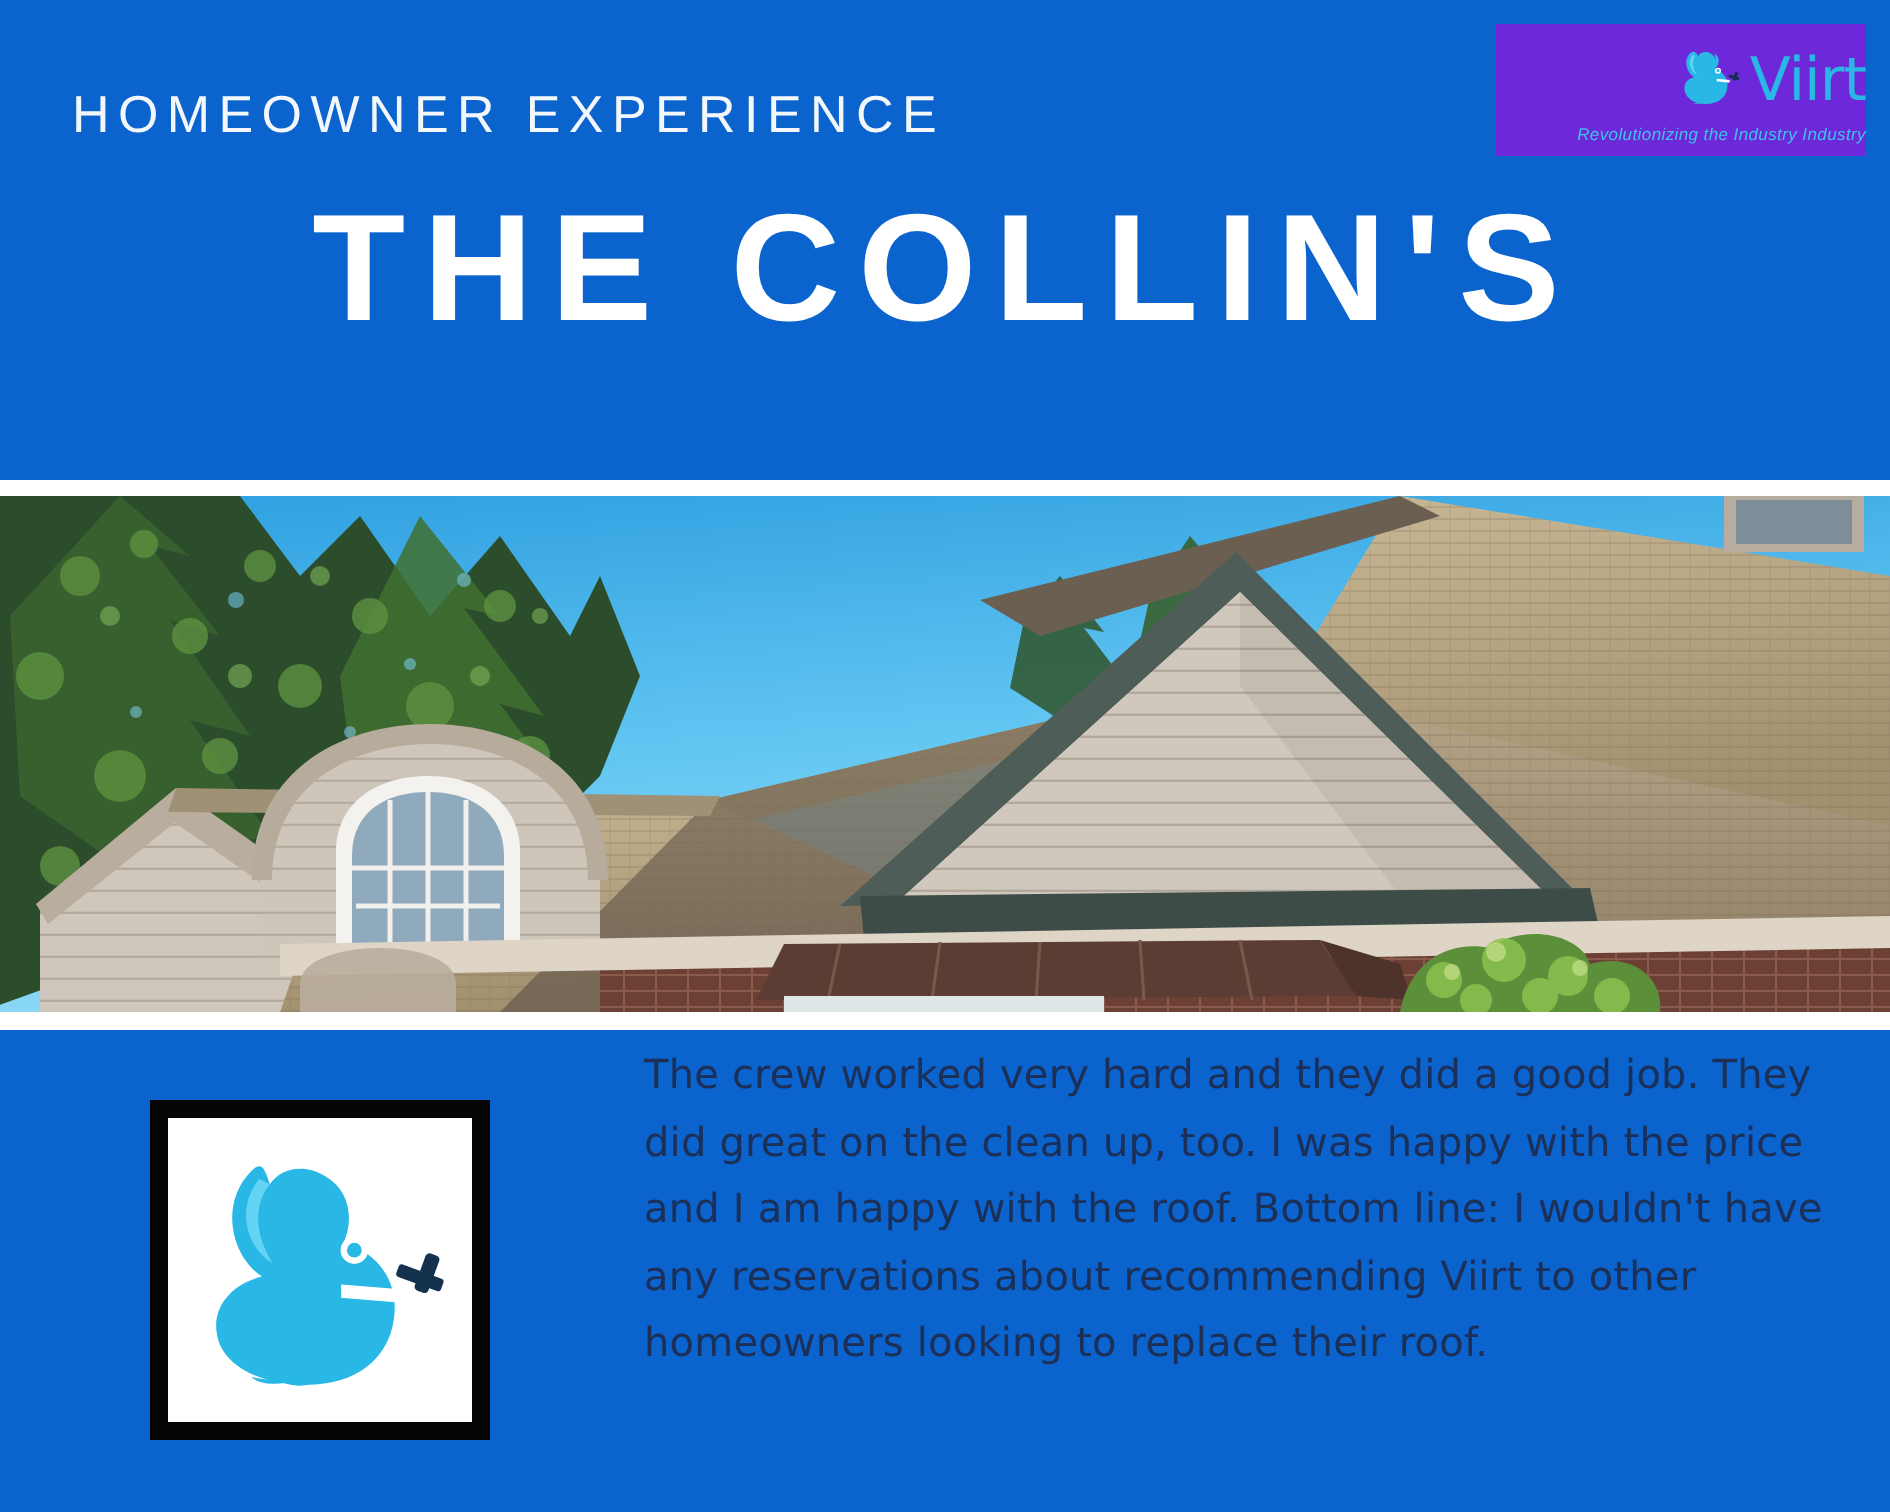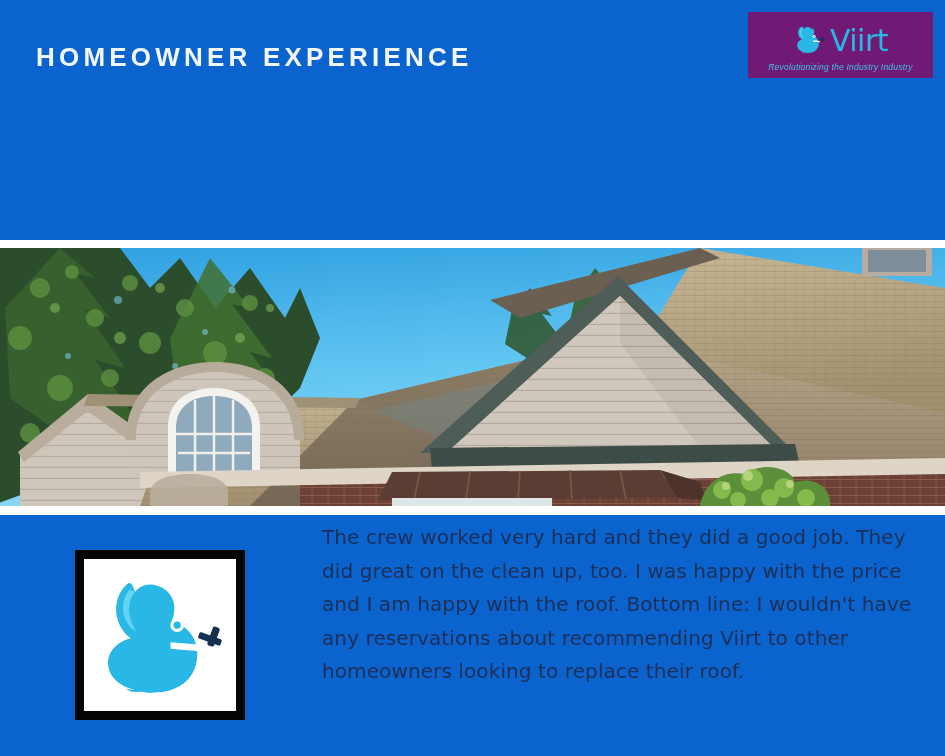--- a/index.html
+++ b/index.html
@@ -22,21 +22,21 @@
   .header {
     position: absolute;
     left: 0; top: 0;
     width: 945px; height: 240px;
     background: #0b63ce;
   }
   .eyebrow {
     position: absolute;
     left: 36px; top: 42px;
     font-size: 26px;
-    font-weight: 700;
+    font-weight: 400;
     letter-spacing: 4.2px;
     color: #f2f7fc;
     white-space: nowrap;
   }
   .bigtitle {
     position: absolute;
     left: 0; top: 95px;
     width: 945px;
     text-align: center;
     font-size: 76px;
@@ -45,23 +45,23 @@
     color: #ffffff;
     white-space: nowrap;
     line-height: 1.05;
   }
 
   
   .logo-box {
     position: absolute;
     left: 748px; top: 12px;
     width: 185px; height: 66px;
-    background: #701a75;
+    background: #6d28d9;
     display: flex;
-    align-items: center;
+    align-items: flex-end;
     justify-content: center;
     flex-direction: column;
     box-sizing: border-box;
     padding-top: 2px;
   }
   .logo-row {
     display: flex;
     align-items: center;
     gap: 3px;
     height: 40px;
@@ -153,20 +153,21 @@
   }
 </style>
 </head>
 <body>
 
 <div id="card">
 
   <div class="header">
     <div class="eyebrow">HOMEOWNER EXPERIENCE</div>
 
+    <div class="bigtitle">THE COLLIN'S</div>
 
     <div class="logo-box">
       <div class="logo-row">
         <span>
           <svg width="34" height="32" viewBox="0 0 100 96">
             <g fill="#29b8e5">
               <path d="M20 14 C10 24 14 42 26 50 C16 52 10 60 12 70 C14 82 28 90 44 90
                        C62 90 74 80 76 66 C78 52 70 42 58 38 C62 30 60 20 52 15
                        C45 10 36 12 32 18 C30 12 25 9 20 14 Z"></path>
               <path d="M24 16 C16 26 20 40 30 46 C24 36 22 26 28 18 Z" fill="#5fd2f2"></path>

